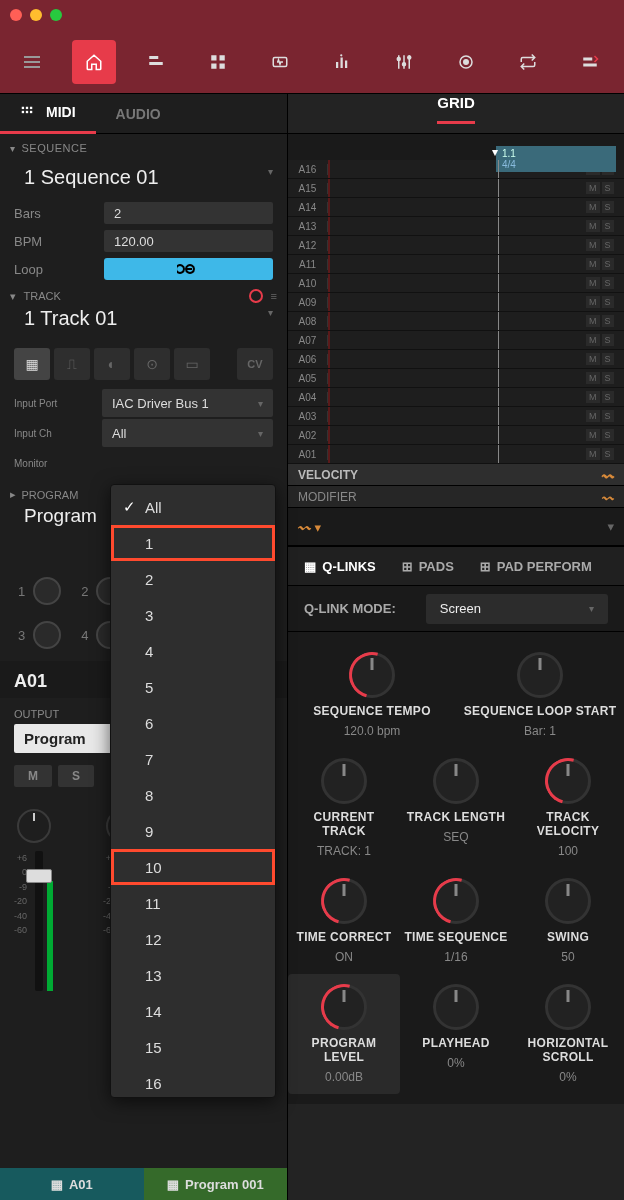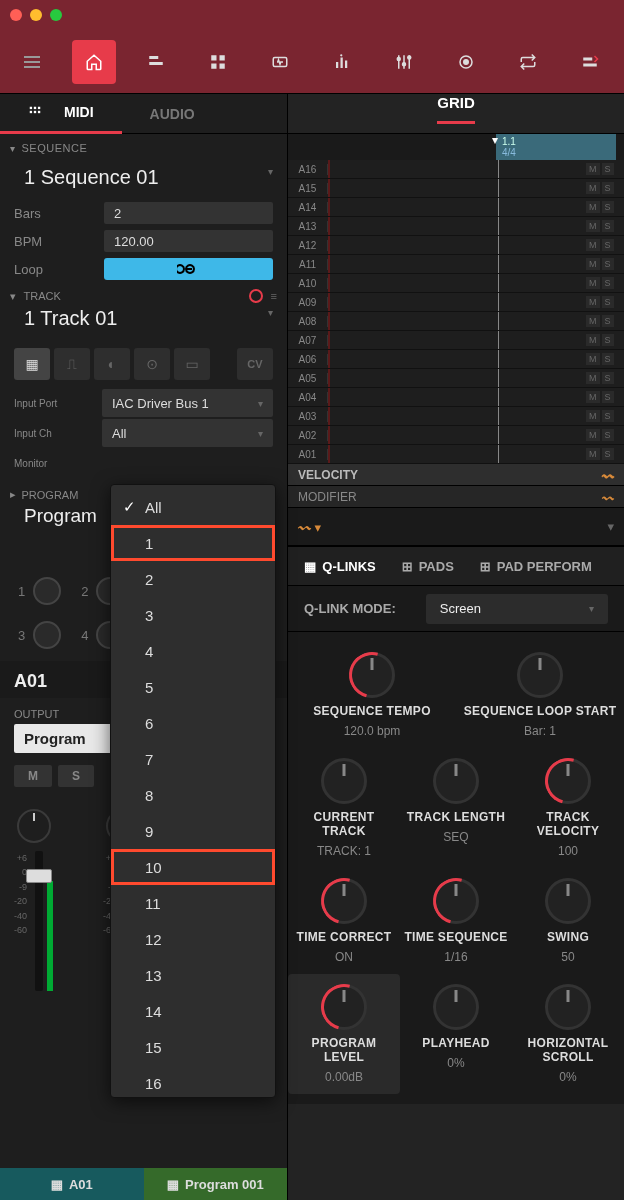--- a/index.html
+++ b/index.html
@@ -8,21 +8,21 @@
 .traffic { width:12px; height:12px; border-radius:50%; }
 .tr-red { background:#ff5f56; } .tr-yellow { background:#ffbd2e; } .tr-green { background:#27c93f; }
 .toolbar { height:64px; background:#7a2530; display:flex; align-items:center; padding:0 10px; gap:18px; border-bottom:1px solid #000; }
 .tb-btn { width:44px; height:44px; display:flex; align-items:center; justify-content:center; color:#ddd; font-size:20px; border-radius:4px; }
 .tb-btn.active { background:#e73b4a; color:#fff; }
 .hamburger { display:flex; flex-direction:column; gap:3px; } .hamburger span { width:16px; height:2px; background:#999; }
 .main { display:flex; height:1106px; }
 .left { width:288px; background:#1e1e1e; border-right:1px solid #000; display:flex; flex-direction:column; }
 .right { flex:1; background:#232323; display:flex; flex-direction:column; }
 .tab-row { display:flex; height:40px; align-items:center; border-bottom:1px solid #000; }
-.tab { padding:0 28px; height:40px; display:flex; align-items:center; gap:22px; font-weight:600; font-size:14px; color:#777; }
+.tab { padding:0 20px; height:40px; display:flex; align-items:center; gap:12px; font-weight:600; font-size:14px; color:#777; }
 .tab.active { color:#fff; border-bottom:3px solid #e73b4a; }
 .section-hdr { height:28px; display:flex; align-items:center; gap:6px; padding:0 10px; font-size:11px; color:#888; text-transform:uppercase; letter-spacing:0.5px; }
 .section-hdr .chev { font-size:10px; }
 .seq-name { font-size:20px; color:#eee; padding:4px 14px 10px 24px; display:flex; justify-content:space-between; }
 .prop-row { display:flex; align-items:center; height:28px; padding:0 14px; gap:10px; }
 .prop-label { width:80px; color:#888; font-size:13px; }
 .prop-val { flex:1; background:#333; height:22px; display:flex; align-items:center; padding:0 10px; color:#ddd; border-radius:2px; }
 .loop-toggle { flex:1; background:#3eb8e8; height:22px; border-radius:3px; display:flex; align-items:center; justify-content:center; color:#000; font-weight:bold; }
 .track-hdr { display:flex; align-items:center; padding:6px 10px 0 10px; gap:8px; font-size:11px; color:#888; }
 .rec-dot { width:14px; height:14px; border:2px solid #e73b4a; border-radius:50%; margin-left:auto; }
@@ -52,21 +52,21 @@
 .fader-track { width:8px; background:#111; position:relative; border-radius:2px; }
 .fader-grip { width:26px; height:14px; background:#ddd; border:1px solid #888; border-radius:2px; position:absolute; left:50%; transform:translateX(-50%); }
 .footer-tabs { display:flex; height:32px; }
 .ft-tab { flex:1; display:flex; align-items:center; justify-content:center; gap:6px; font-size:13px; font-weight:600; }
 .ft-a { background:#175a5e; color:#ddd; } .ft-b { background:#356a2a; color:#ddd; }
 
 .r-tabs { display:flex; height:40px; align-items:center; padding:0 18px; gap:26px; border-bottom:1px solid #000;flex-direction:column; }
 .r-tab { font-size:15px; font-weight:700; color:#777; }
 .r-tab.active { color:#fff; border-bottom:3px solid #e73b4a; padding-bottom:10px; margin-bottom:-12px; }
 .timeline-hdr { height:26px; background:#1a1a1a; display:flex; position:relative; }
-.play-marker { position:absolute; left:208px; top:0; width:120px; height:100%; background:#3a6a7a; font-size:10px; color:#cfe; padding:2px 6px; }
+.play-marker { position:absolute; left:208px; top:12px; width:120px; height:100%; background:#3a6a7a; font-size:10px; color:#cfe; padding:2px 6px; }
 .play-marker::before { content:'▾'; position:absolute; left:-4px; top:-1px; color:#fff; font-size:12px; }
 .grid-area { background:#1e1e1e; }
 .grid-row { height:19px; display:flex; align-items:center; border-bottom:1px solid #111; }
 .gr-label { width:40px; font-size:10px; color:#888; text-align:center; border-right:1px solid #333; }
 .gr-cells { flex:1; position:relative; height:100%; border-left:2px solid #5a1a1a; }
 .gr-ms { width:40px; display:flex; gap:2px; font-size:9px; color:#666; padding-left:2px; }
 .gr-ms span { background:#2a2a2a; padding:1px 3px; }
 .gr-playhead { position:absolute; left:168px; top:0; bottom:0; width:1px; background:#888; }
 .vel-row { height:22px; background:#2e2e2e; display:flex; align-items:center; padding:0 10px; font-size:12px; color:#bbb; font-weight:600; border-bottom:1px solid #000; }
 .vel-row .wave-ic { margin-left:auto; color:#d88a3a; }

